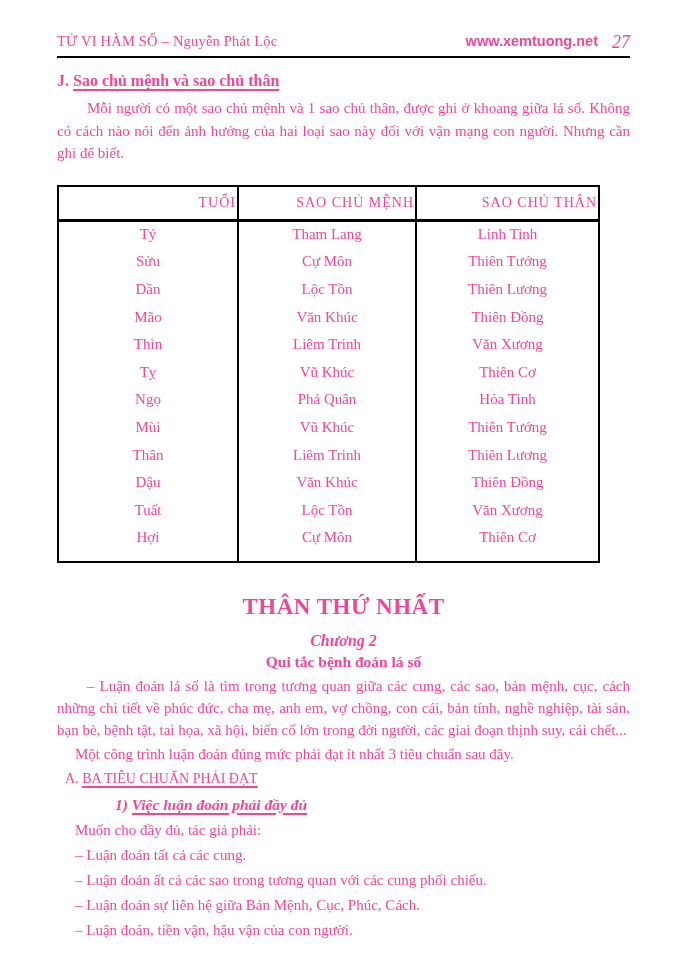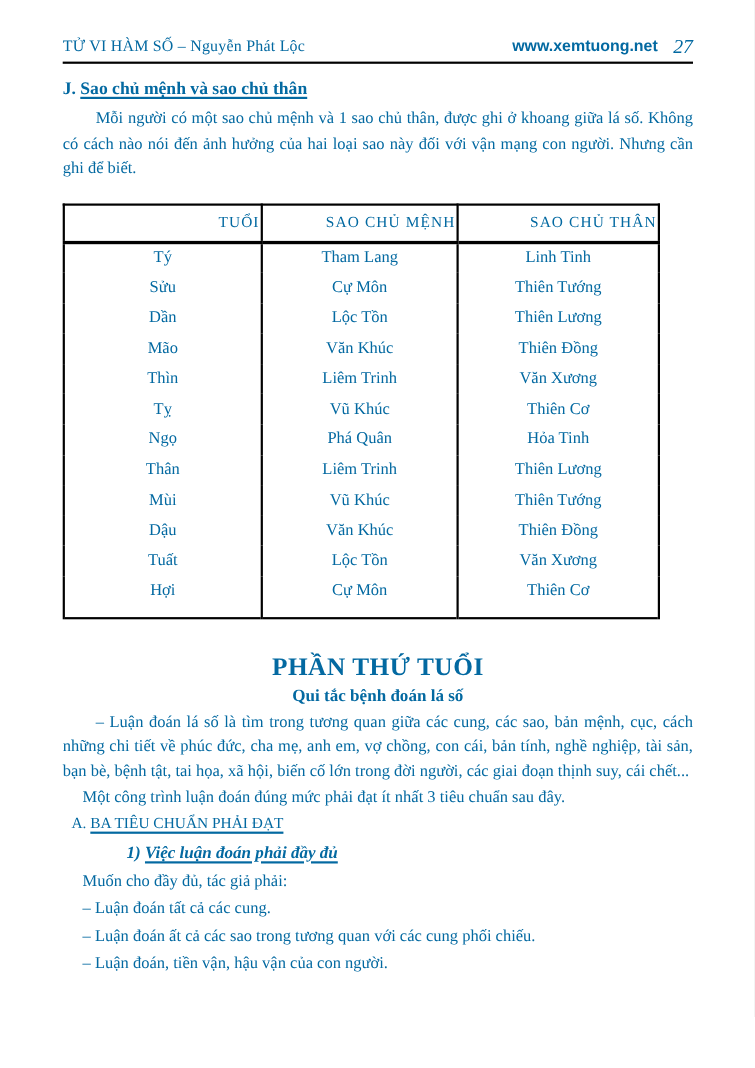--- a/index.html
+++ b/index.html
@@ -5,21 +5,21 @@
   html, body { margin: 0; padding: 0; background: #e8e8e8; }
   .page {
     position: relative;
     width: 686px;
     height: 971px;
     margin: 0 auto;
     background: #ffffff;
     box-sizing: border-box;
     padding: 30px 56px 0 57px;
     font-family: "Liberation Serif", "DejaVu Serif", serif;
-    color: #0369a1;
+    color: #ec4899;
     overflow: hidden;
   }
   
   .hdr { display: flex; justify-content: space-between; align-items: baseline; height: 18px; }
   .hdr-left { font-size: 14.5px; letter-spacing: 0.2px; white-space: nowrap; }
   .hdr-right { white-space: nowrap; display: flex; align-items: baseline; }
   .hdr-site { font-family: "Liberation Sans", "DejaVu Sans", sans-serif; font-weight: bold; font-size: 14.5px; }
   .hdr-page { font-style: italic; font-size: 18px; margin-left: 14px; position: relative; top: 2px; }
   .hdr-rule { margin-top: 8px; border-bottom: 2px solid #000; height: 0; }
 
@@ -121,58 +121,60 @@
           <td>Tỵ</td>
           <td>Vũ Khúc</td>
           <td>Thiên Cơ</td>
         </tr>
         <tr>
           <td>Ngọ</td>
           <td>Phá Quân</td>
           <td>Hỏa Tinh</td>
         </tr>
         <tr>
+          <td>Mùi</td>
+          <td>Vũ Khúc</td>
+          <td>Thiên Tướng</td>
+        </tr>
+        <tr>
           <td>Thân</td>
           <td>Liêm Trinh</td>
           <td>Thiên Lương</td>
-        </tr>
-        <tr>
-          <td>Mùi</td>
-          <td>Vũ Khúc</td>
-          <td>Thiên Tướng</td>
         </tr>
         <tr>
           <td>Dậu</td>
           <td>Văn Khúc</td>
           <td>Thiên Đồng</td>
         </tr>
         <tr>
           <td>Tuất</td>
           <td>Lộc Tồn</td>
           <td>Văn Xương</td>
         </tr>
         <tr>
           <td>Hợi</td>
           <td>Cự Môn</td>
           <td>Thiên Cơ</td>
         </tr>
       </tbody>
   </table>
 
-  <div class="part-title">PHẦN THỨ TUỔI</div>
+  <div class="part-title">THÂN THỨ NHẤT</div>
+  <div class="chapter">Chương 2</div>
   <div class="chapter-sub">Qui tắc bệnh đoán lá số</div>
 
   <div class="para-ch">– Luận đoán lá số là tìm trong tương quan giữa các cung, các sao, bản mệnh, cục, cách những chi tiết về phúc đức, cha mẹ, anh em, vợ chồng, con cái, bản tính, nghề nghiệp, tài sản, bạn bè, bệnh tật, tai họa, xã hội, biến cố lớn trong đời người, các giai đoạn thịnh suy, cái chết...</div>
   <div class="para-std">Một công trình luận đoán đúng mức phải đạt ít nhất 3 tiêu chuẩn sau đây.</div>
 
   <div class="h-a"><span>A. </span><span class="u">BA TIÊU CHUẨN PHẢI ĐẠT</span></div>
 
   <div class="h-sub1"><span>1) </span><span class="u">Việc luận đoán phải đầy đủ</span></div>
 
   <div class="intro">Muốn cho đầy đủ, tác giả phải:</div>
 
   <div class="bullets">
       <div class="bullet">– Luận đoán tất cả các cung.</div>
       <div class="bullet">– Luận đoán ất cả các sao trong tương quan với các cung phối chiếu.</div>
+      <div class="bullet">– Luận đoán sự liên hệ giữa Bản Mệnh, Cục, Phúc, Cách.</div>
       <div class="bullet">– Luận đoán, tiền vận, hậu vận của con người.</div>
     </div>
 
 </div>
 
 </body></html>

